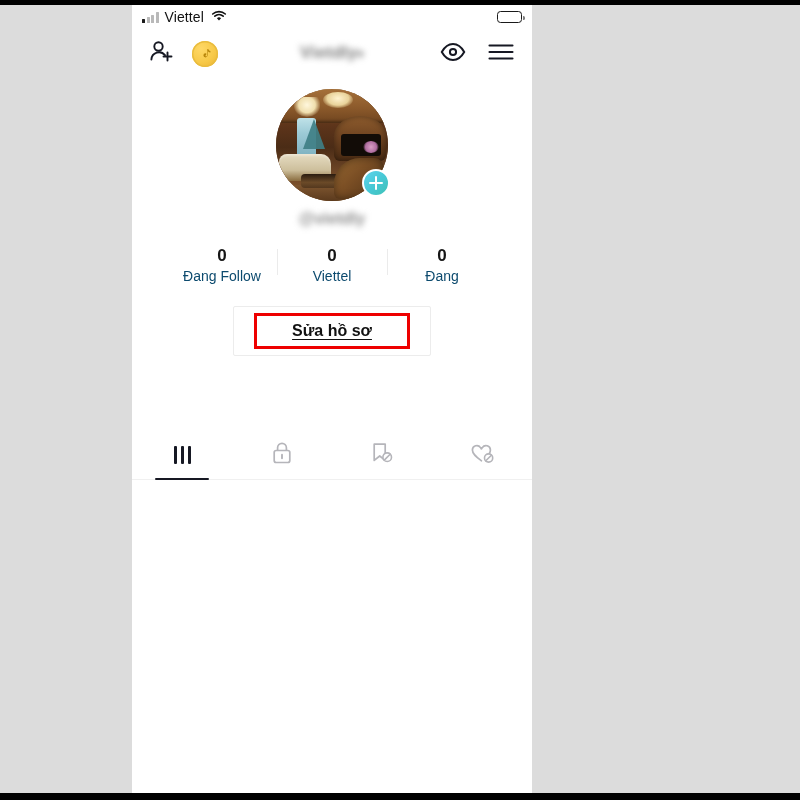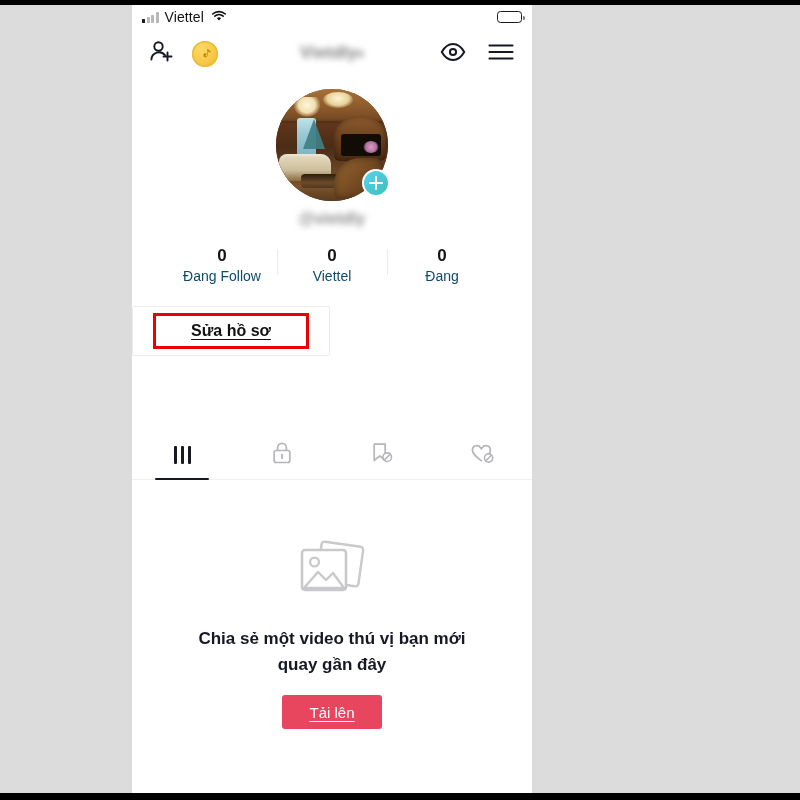--- a/index.html
+++ b/index.html
@@ -338,20 +338,21 @@
   }
   .stat .lbl {
     font-size: 14px;
     color: #0c4a6e;
     margin-top: 2px;
   }
 
   
   .edit-row {
     display: flex;
+    justify-content: center;
     margin-top: 22px;
   }
   .edit-btn {
     width: 196px;
     height: 48px;
     border: 1px solid #ececec;
     background: #ffffff;
     border-radius: 2px;
     display: flex;
     align-items: center;
@@ -593,31 +594,15 @@
         <span>
           <svg width="26" height="24" viewBox="0 0 26 24">
             <path d="M12.4 19.8 C7.6 16.2 3.4 13.2 3.4 9.0 a4.4 4.4 0 0 1 8.1 -2.4 l.9 1.3 l.9 -1.3 a4.4 4.4 0 0 1 8.1 2.4 c0 1.3 -.4 2.4 -1.1 3.5" stroke="#b5b5ba" stroke-width="1.7" fill="none" stroke-linecap="round" stroke-linejoin="round"></path>
             <circle cx="19.6" cy="17.0" r="4.1" stroke="#b5b5ba" stroke-width="1.6" fill="#fff"></circle>
             <path d="M16.8 19.8 L22.4 14.2" stroke="#b5b5ba" stroke-width="1.6" stroke-linecap="round"></path>
           </svg>
         </span>
       </div>
     </div>
 
-    <div class="empty">
-      <span>
-        <svg width="78" height="62" viewBox="0 0 78 62">
-          <rect x="26" y="6" width="42" height="40" rx="3" transform="rotate(8 47 26)" stroke="#c9c9cb" stroke-width="2.4" fill="#fff"></rect>
-          <rect x="9" y="12" width="44" height="40" rx="3" stroke="#c9c9cb" stroke-width="2.6" fill="#fff"></rect>
-          <circle cx="21.5" cy="24" r="4.4" stroke="#c9c9cb" stroke-width="2.4" fill="none"></circle>
-          <path d="M11 50 L25 34 L33 42 L40 35 L51 50 Z" stroke="#c9c9cb" stroke-width="2.4" fill="#fff" stroke-linejoin="round"></path>
-        </svg>
-      </span>
-      <div class="msg">Chia sẻ một video thú vị bạn mới quay gần đây</div>
-      <div class="upload-row">
-        <button class="upload-btn">
-          <span class="ulabel">Tải lên</span>
-        </button>
-      </div>
-    </div>
 
   </div>
 </div>
 
 </body></html>

